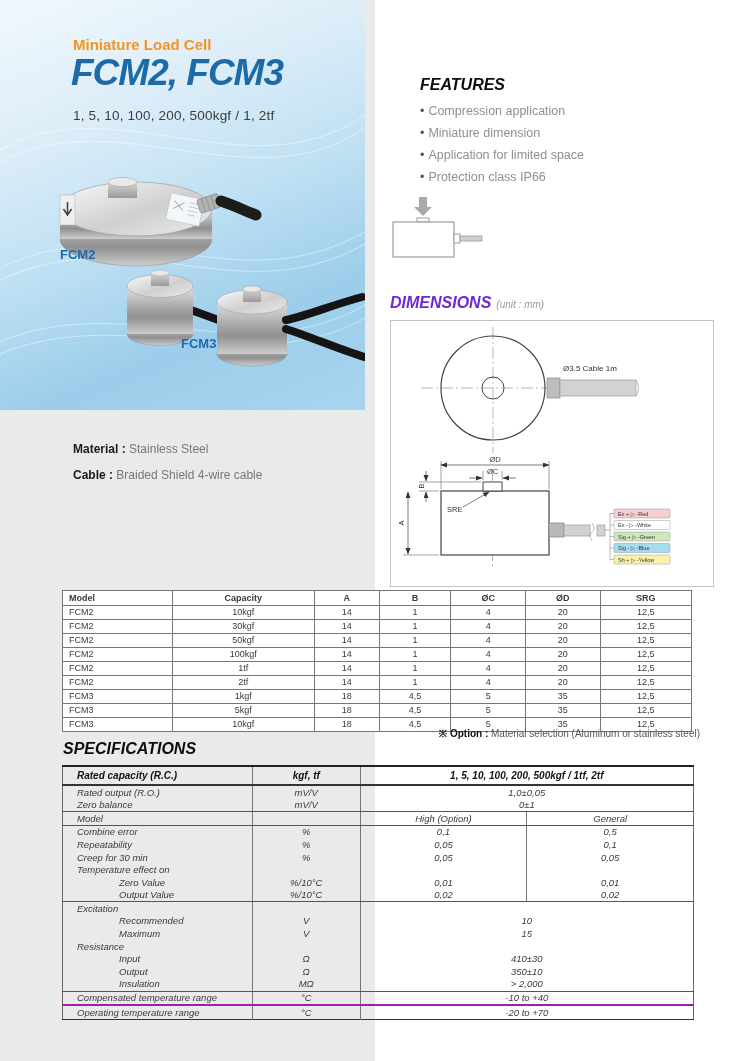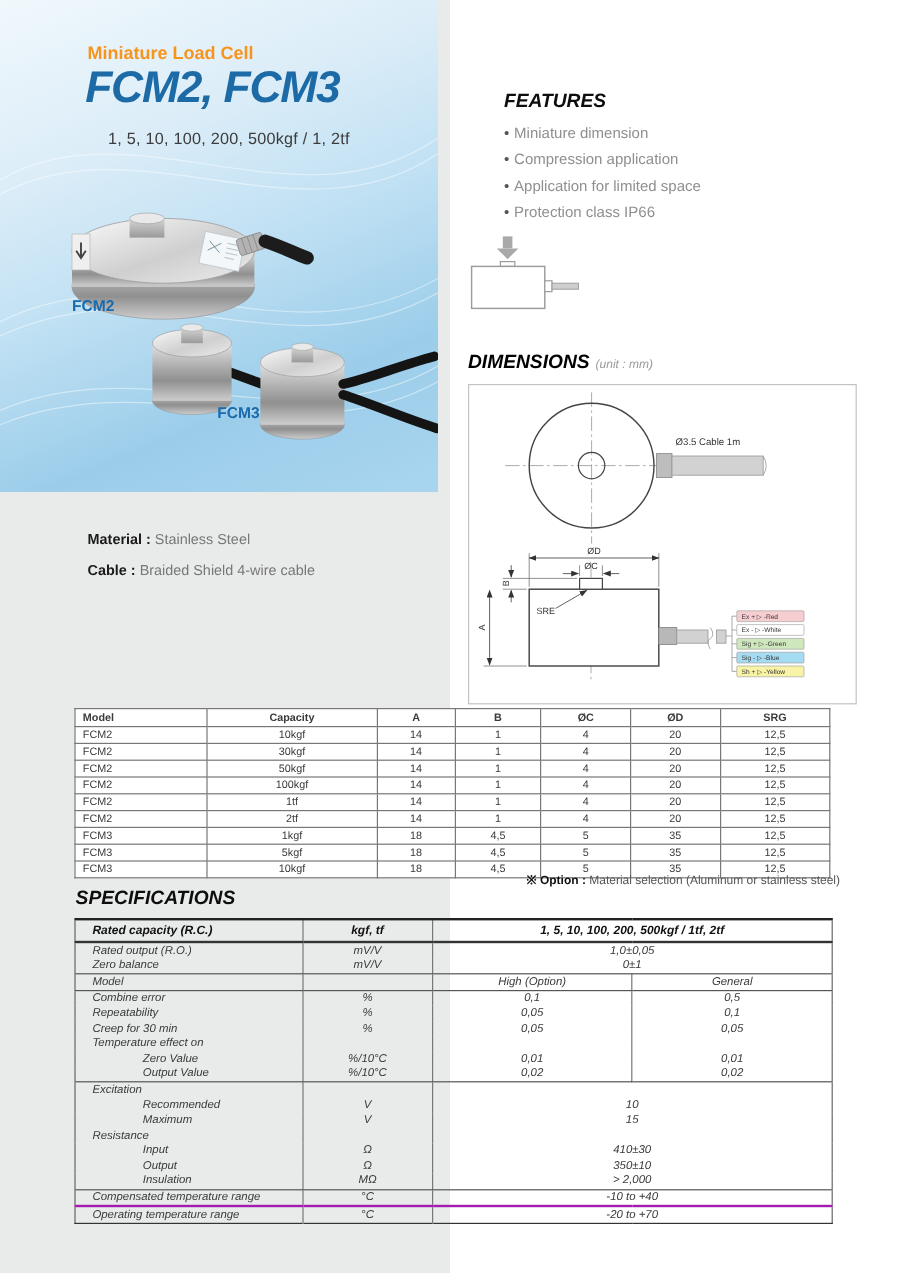--- a/index.html
+++ b/index.html
@@ -6,41 +6,41 @@
   .page{position:relative;width:750px;height:1061px;background:#fff;overflow:hidden;
         font-family:"Liberation Sans",sans-serif;color:#333;}
   .gray-col{position:absolute;left:0;top:0;width:375px;height:1061px;background:#e9eaea;}
 
   
   .hero{position:absolute;left:0;top:0;width:365px;height:410px;
         background:linear-gradient(158deg,#f0f8fc 0%,#dcedf8 28%,#bfe0f3 52%,#9bcdea 76%,#a9d5ef 100%);}
   .hero svg{position:absolute;left:0;top:0;}
   .hero-tagline{position:absolute;left:73px;top:36px;font-size:15px;font-weight:700;color:#f7941d;}
   .hero-title{position:absolute;left:71px;top:52px;font-size:37px;font-weight:700;color:#1c6aa6;letter-spacing:-1px;font-style:italic;}
-  .hero-cap{position:absolute;left:90px;top:108px;font-size:13.5px;color:#3c3c3c;letter-spacing:.2px;text-align:right;}
+  .hero-cap{position:absolute;left:73px;top:108px;font-size:13.5px;color:#3c3c3c;letter-spacing:.2px;text-align:right;}
   .hero-label{position:absolute;font-size:13px;font-weight:700;color:#1a6aae;}
   .lbl-fcm2{left:60px;top:247px;}
   .lbl-fcm3{left:181px;top:336px;}
 
   
   .notes{position:absolute;left:73px;top:436px;font-size:12px;line-height:26px;}
   .notes b{color:#1a1a1a;}
   .notes span{color:#777;}
 
   
   .features{position:absolute;left:420px;top:76px;width:300px;}
   .features h2{margin:0 0 6px 0;font-size:16px;font-style:italic;font-weight:700;color:#0d0d0d;}
   .feat-item{font-size:12.5px;color:#8f8f8f;line-height:22px;}
   .feat-item .dot{color:#555;margin-right:4px;}
 
   .minidiag{position:absolute;left:390px;top:193px;}
 
   
   .dim-head{position:absolute;left:390px;top:294px;}
-  .dim-head b{font-size:16px;font-style:italic;font-weight:700;color:#000000;}
+  .dim-head b{font-size:16px;font-style:italic;font-weight:700;color:#6d28d9;}
   .dim-head span{font-size:10px;font-style:italic;color:#999;margin-left:5px;}
   .dim-box{position:absolute;left:390px;top:320px;width:322px;height:265px;background:#fff;border:1px solid #c2c2c2;}
   svg text{font-family:"Liberation Sans",sans-serif;fill:#333;}
 
   
   .dim-table{position:absolute;left:62px;top:590px;width:630px;border-collapse:collapse;
              font-size:9px;color:#3a3a3a;background:#fff;}
   .dim-table th,.dim-table td{border:1px solid #777;height:13px;padding:0 6px;line-height:1;text-align:center;}
   .dim-table th{font-weight:600;height:14px;}
   .dim-table th.cm,.dim-table td.cm{text-align:left;}
@@ -146,22 +146,22 @@
     <div class="hero-label lbl-fcm3">FCM3</div>
   </div>
 
   <div class="notes">
     <div><b>Material :</b> <span>Stainless Steel</span></div>
     <div><b>Cable :</b> <span>Braided Shield 4-wire cable</span></div>
   </div>
 
   <div class="features">
     <h2>FEATURES</h2>
+    <div class="feat-item"><span class="dot">•</span><span>Compression application</span></div>
     <div class="feat-item"><span class="dot">•</span><span>Miniature dimension</span></div>
-    <div class="feat-item"><span class="dot">•</span><span>Compression application</span></div>
     <div class="feat-item"><span class="dot">•</span><span>Application for limited space</span></div>
     <div class="feat-item"><span class="dot">•</span><span>Protection class IP66</span></div>
   </div>
 
   <svg class="minidiag" width="145" height="85" viewBox="0 0 145 85">
     <g>
       <rect x="29" y="4" width="8" height="10" fill="#a9a9a9"></rect>
       <polygon points="24,14 42,14 33,23 " fill="#a9a9a9"></polygon>
     </g>
     <rect x="27" y="25" width="12" height="4" fill="#fff" stroke="#9b9b9b" stroke-width="1"></rect>

